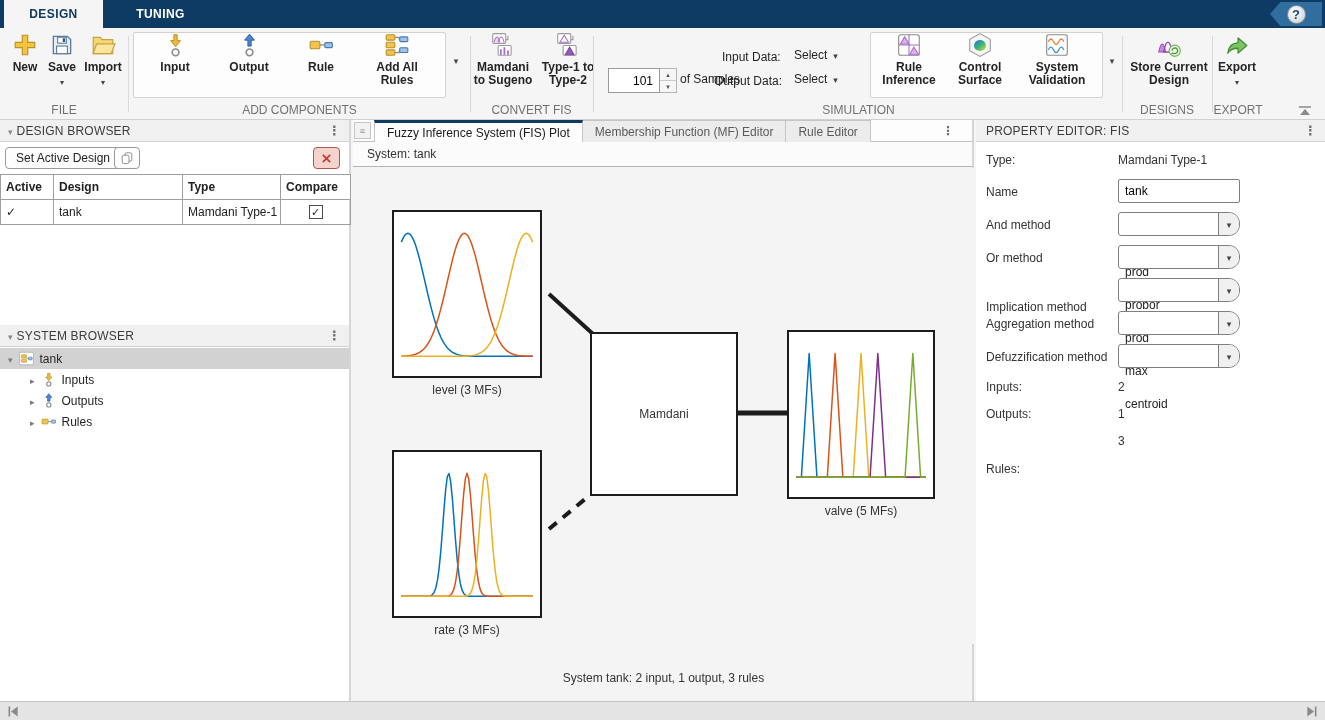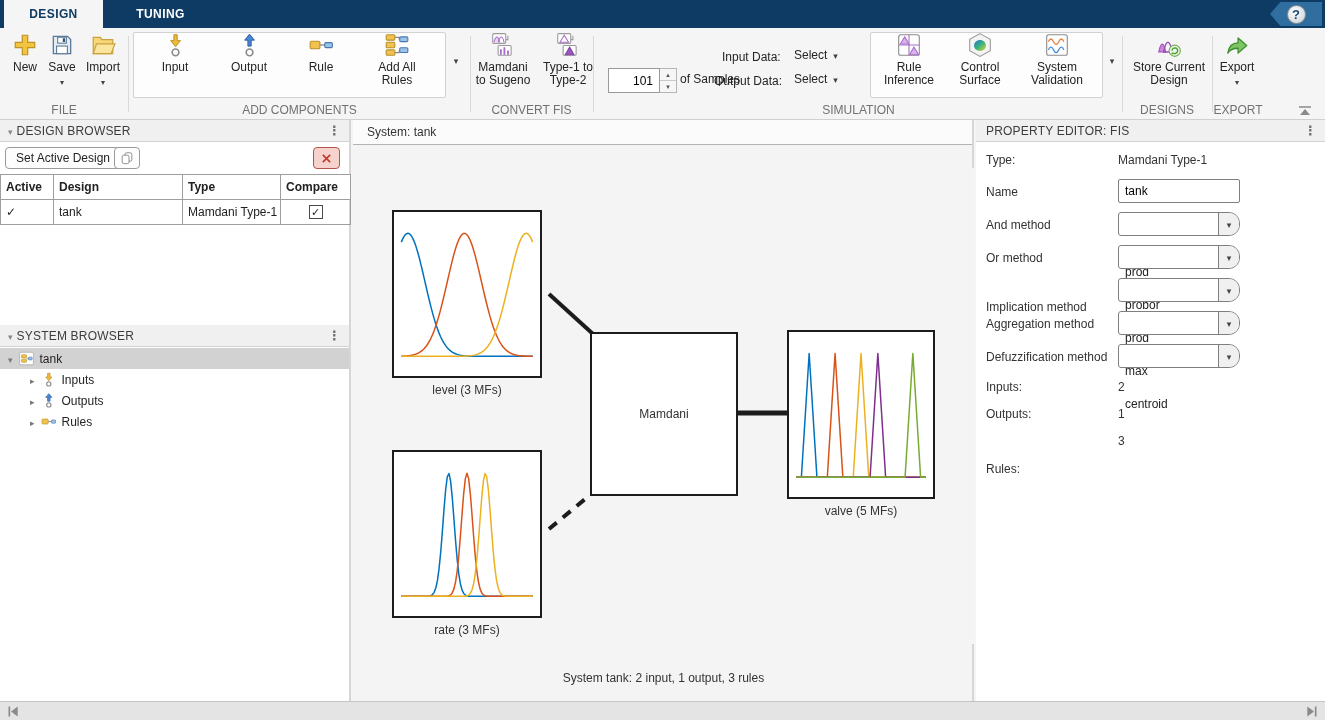--- a/index.html
+++ b/index.html
@@ -10,21 +10,21 @@
   
   .titlebar { position:absolute; left:0; top:0; width:1325px; height:28px; background:#0d3b63; }
   .apptab { position:absolute; top:0; height:28px; display:flex; align-items:center; justify-content:center; font-weight:bold; font-size:12px; letter-spacing:.4px; cursor:default; }
   .apptab.active { left:4px; width:99px; background:#f5f5f5; color:#0d3b63; }
   .apptab.inactive { left:103px; width:115px; color:#fff; }
   .help-banner { position:absolute; right:3px; top:2px; width:52px; height:24px; background:#2f6e9e; clip-path:polygon(0 50%,20% 0,100% 0,100% 100%,20% 100%); display:flex; align-items:center; justify-content:center; }
   .help-circle { width:19px; height:19px; border-radius:50%; background:radial-gradient(circle at 40% 35%,#ffffff,#c7ccd2); border:1px solid #8d9399; color:#174a75; font-weight:bold; font-size:13px; display:flex; align-items:center; justify-content:center; }
 
   
   .toolstrip { position:absolute; left:0; top:28px; width:1325px; height:92px; background:#f5f5f5; border-bottom:1px solid #d0d0d0; }
-  .ts-btn { position:absolute; top:4px; display:flex; flex-direction:column; align-items:center; text-align:center; color:#242424; line-height:13px; cursor:default; }
+  .ts-btn { position:absolute; top:4px; display:flex; flex-direction:column; align-items:center; text-align:center; color:#242424; line-height:13px; cursor:default;font-weight:bold; }
   .ts-btn .icon24 { width:26px; height:26px; margin-bottom:3px; }
   .section-label { position:absolute; bottom:2px; font-size:12px; color:#717171; text-align:center; }
   .vsep { position:absolute; top:8px; height:76px; width:1px; background:#d9d9d9; }
   .groupbox { position:absolute; top:4px; height:66px; background:#fdfdfd; border:1px solid #d2d2d2; border-radius:2px; }
   .caret { display:inline-block; }
   .caret::after { content:"▾"; font-size:9px; color:#444; }
   .mini-caret { margin-top:1px; height:9px; }
   .mini-caret::after { content:"▾"; font-size:8px; color:#444; }
   .sim-label { position:absolute; font-size:12px; color:#242424; }
   .spinbox { position:absolute; display:flex; }
@@ -380,20 +380,33 @@
             <rect x="1.5" y="8" width="10" height="8" rx="1.5" fill="#f2c24e" stroke="#b8912a"></rect>
             <path d="M11.5 12h5" stroke="#8a8a8a" stroke-width="1.4"></path>
             <rect x="16.5" y="9.6" width="7" height="5" rx="1" fill="#9dc3e6" stroke="#4779b2"></rect>
           </svg>
         <span>Rules</span>
       </div>
     </div>
   </div>
 
   <div class="panel panel-center">
+    <div class="doc-tabbar">
+      <div class="grip"></div>
+      <div class="doc-tab active">
+          <span>Fuzzy Inference System (FIS) Plot</span>
+        </div>
+      <div class="doc-tab">
+          <span>Membership Function (MF) Editor</span>
+        </div>
+      <div class="doc-tab">
+          <span>Rule Editor</span>
+        </div>
+      <div class="doc-tab-menu"></div>
+    </div>
     <div class="system-strip">
       <span>System: tank</span>
     </div>
 
     <div class="diagram">
       <svg class="connectors">
         <line x1="196" y1="126" x2="240" y2="166" stroke="#1c1c1c" stroke-width="4"></line>
         <line x1="196" y1="361" x2="237" y2="327" stroke="#1c1c1c" stroke-width="4" stroke-dasharray="10 8"></line>
         <line x1="384" y1="245" x2="436" y2="245" stroke="#1c1c1c" stroke-width="5"></line>
       </svg>

